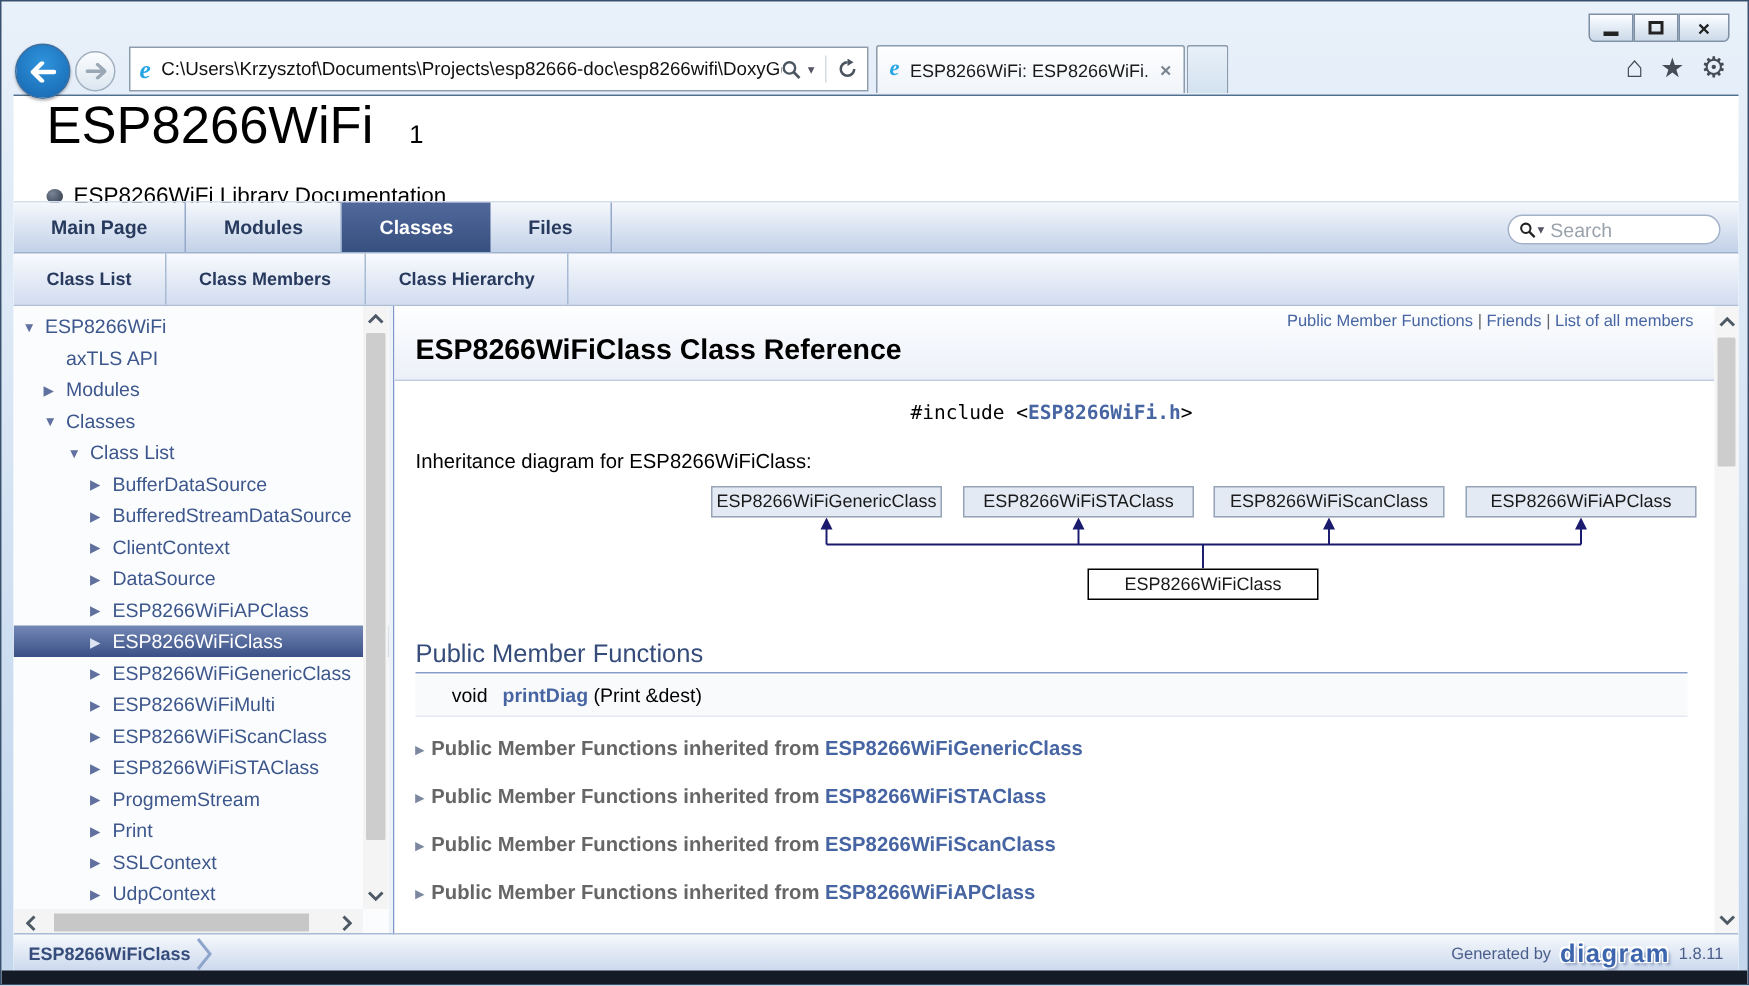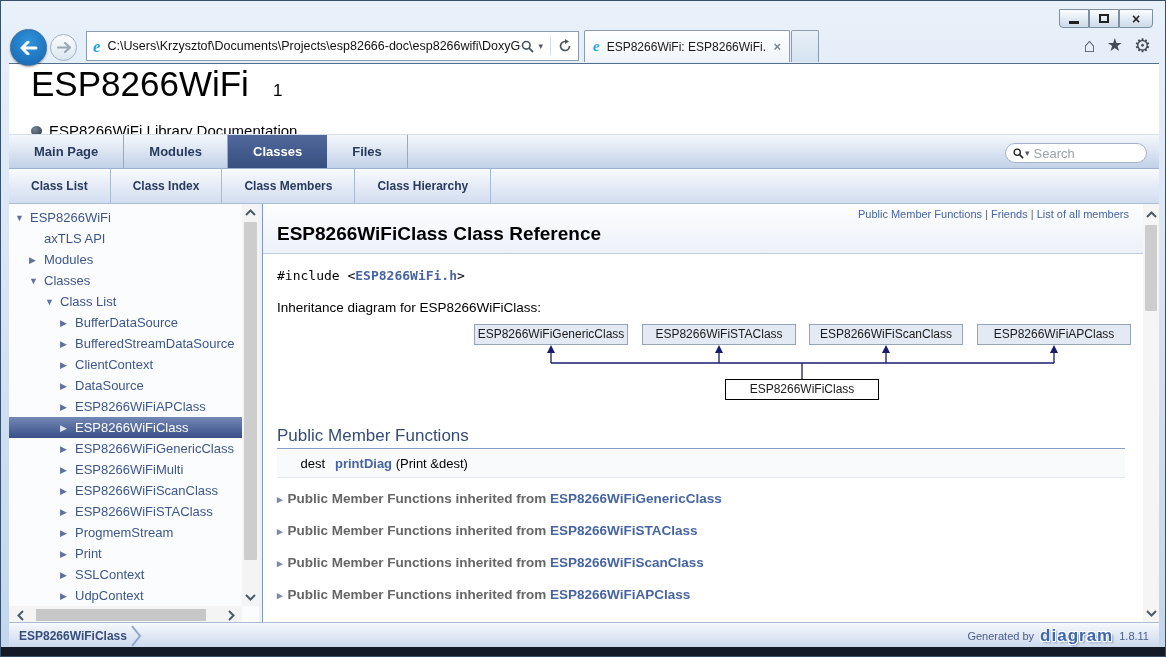--- a/index.html
+++ b/index.html
@@ -95,21 +95,21 @@
   .splitter { width:4px; background:#EDF2F9; border-right:1px solid #7E99C8; }
 
   
   .doc { position:relative; flex:1; background:#fff; overflow:hidden; }
   .doc-inner { position:absolute; inset:0 16px 0 0; overflow:hidden; }
   .docheader { background:linear-gradient(#FDFEFF,#ECF0F8); border-bottom:1px solid #C0CCE2; padding:4px 14px 8px; }
   .summary { text-align:right; font-size:11px; color:#666; }
   .summary a { color:#4665A2; text-decoration:none; }
   .doctitle { font-size:19px; font-weight:bold; color:#000; margin-top:3px; }
   .contents { padding:14px 18px 0 14px; }
-  .includeline { font-family:"DejaVu Sans Mono",monospace; font-size:13px; color:#000; }
+  .includeline { font-family:"DejaVu Sans Mono",monospace; font-size:13px; color:#000;text-align:center; }
   .includeline a { color:#4665A2; font-weight:bold; text-decoration:none; }
   .dyncaption { font-size:13.5px; color:#000; margin:17px 0 9px; }
 
   .diagram { position:relative; height:78px; margin-left:98px; width:760px; }
   .dbox { position:absolute; width:154px; height:21px; line-height:19px; text-align:center; font-size:12px;
           color:#1A1A1A; background:#E4EAF4; border:1px solid #97A3B7; }
   .dbox.child { background:#fff; border:1px solid #000; }
   .dsvg { position:absolute; inset:0; }
 
   h2.groupheader { margin-top:24px; font-size:17px; font-weight:normal; color:#354C7B;
@@ -212,21 +212,20 @@
             <circle cx="4.6" cy="4.6" r="3.4" stroke="#222" stroke-width="1.5" fill="none"></circle>
             <line x1="7.2" y1="7.2" x2="11" y2="11" stroke="#222" stroke-width="1.7"></line>
           </svg>
         <span class="dd-caret" style="margin:0 4px 0 1px;">▾</span>
         <input type="text" placeholder="Search" style="">
       </div>
     </div>
 
     <div class="tabs2">
       <div class="dtab2">Class List</div>
-      <div class="dtab2">Class Index</div>
       <div class="dtab2">Class Members</div>
       <div class="dtab2">Class Hierarchy</div>
     </div>
 
     <div class="dbody">
 
       <div class="sidetree">
         <div class="tree-rows">
           <div class="nt-row lvl0">
               <span class="arr">▼</span>
@@ -369,21 +368,21 @@
               <div class="dbox" style="left:99px; top:0;">ESP8266WiFiGenericClass</div>
               <div class="dbox" style="left:267px; top:0;">ESP8266WiFiSTAClass</div>
               <div class="dbox" style="left:434px; top:0;">ESP8266WiFiScanClass</div>
               <div class="dbox" style="left:602px; top:0;">ESP8266WiFiAPClass</div>
               <div class="dbox child" style="left:350px; top:55px;">ESP8266WiFiClass</div>
             </div>
 
             <h2 class="groupheader">Public Member Functions</h2>
             <div class="memtable">
               <div class="memrow">
-                <span class="memtype">dest</span>
+                <span class="memtype">void</span>
                 <span class="memname"><a href="#">printDiag</a><span> (Print &amp;dest)</span></span>
               </div>
             </div>
 
             <div class="inheritrow">
               <span class="iarr">▸</span><span>Public Member Functions inherited from </span><a href="#">ESP8266WiFiGenericClass</a>
             </div>
             <div class="inheritrow">
               <span class="iarr">▸</span><span>Public Member Functions inherited from </span><a href="#">ESP8266WiFiSTAClass</a>
             </div>

